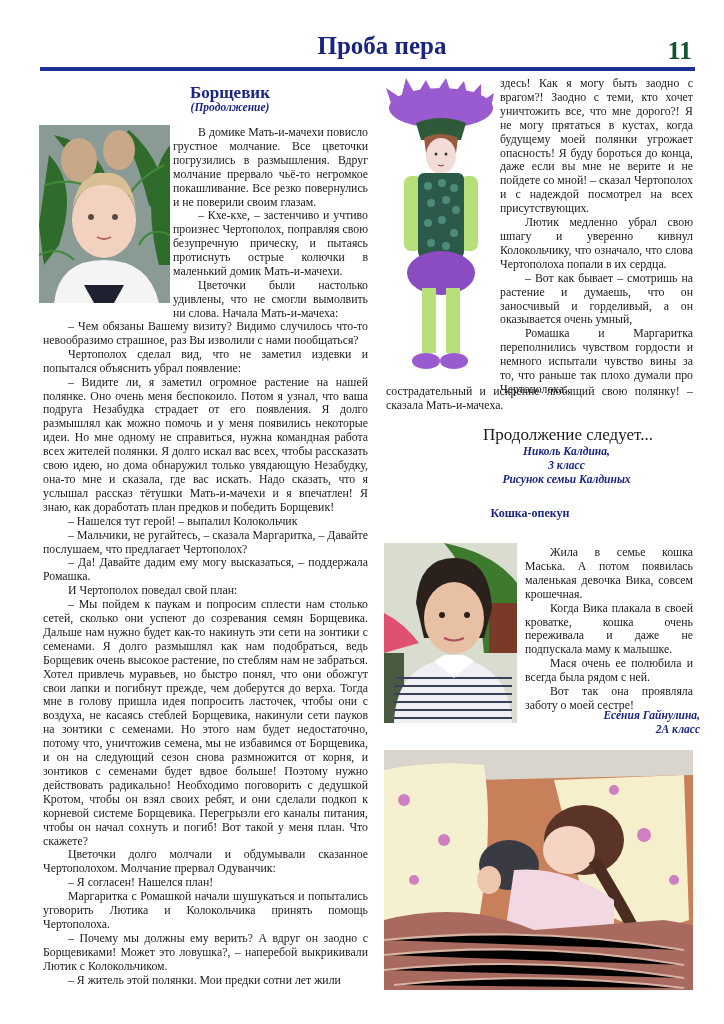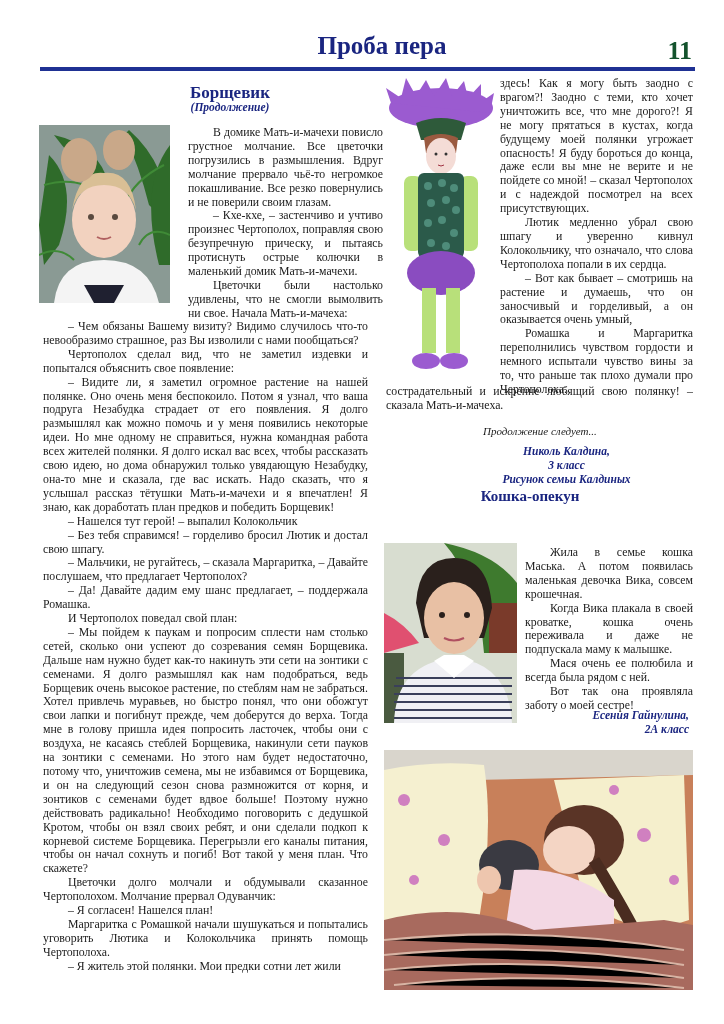--- a/index.html
+++ b/index.html
@@ -13,21 +13,21 @@
   .h1 { position:absolute; font-weight:bold; color:#1a2580; text-align:center; }
   .sub { position:absolute; font-style:italic; font-weight:bold; color:#1a2580; font-size:11.5px; text-align:center; }
 
   .text { position:absolute; font-size:11.8px; line-height:13.9px; text-align:justify; }
   .text p { margin:0; text-indent:25px; }
   .text p.noind { text-indent:0; }
 
   .img { position:absolute; overflow:hidden; }
 
   .sig { position:absolute; font-style:italic; font-weight:bold; color:#1a2580; font-size:11.5px; text-align:right; line-height:14px; }
-  .tobecont { position:absolute; font-style:italic; font-size:11px; color:#1a1a1a; }
+  .tobecont { position:absolute; font-size:17px; color:#1a1a1a; }
 </style>
 </head>
 <body>
 
 <div class="header-title">Проба пера</div>
 <div class="page-num">11</div>
 <div class="rule"></div>
 
 <div class="h1" style="left:160px; width:140px; top:83px; font-size:17px;">Борщевик</div>
 <div class="sub" style="left:160px; width:140px; top:101px;">(Продолжение)</div>
@@ -52,39 +52,39 @@
     <ellipse cx="40" cy="35" rx="18" ry="22" fill="#c9a889"></ellipse>
     <ellipse cx="80" cy="25" rx="16" ry="20" fill="#c9a889"></ellipse>
     <circle cx="52" cy="92" r="3" fill="#5a4a3f"></circle>
       <circle cx="76" cy="92" r="3" fill="#5a4a3f"></circle>
     <path d="M58 112 Q65 116 72 112" stroke="#b06060" stroke-width="2" fill="none"></path>
     <path d="M15 178 Q20 135 65 135 Q110 135 120 178Z" fill="#f4f4f4"></path>
     <path d="M45 160 L55 178 L75 178 L85 160 Z" fill="#1f2030"></path>
   </svg>
 </div>
 
-<div class="text" style="left:173px; top:126px; width:195px;margin-left:15px;">
+<div class="text" style="left:173px; top:126px; width:195px;">
   <p>В домике Мать-и-мачехи повисло грустное молчание. Все цветочки погрузились в размышления. Вдруг молчание прервало чьё-то негромкое покашливание. Все резко повернулись и не поверили своим глазам.</p>
   <p>– Кхе-кхе, – застенчиво и учтиво произнес Чертополох, поправляя свою безупречную прическу, и пытаясь протиснуть острые колючки в маленький домик Мать-и-мачехи.</p>
-  <p>Цветочки были настолько удивлены, что не смогли вымолвить ни свое. Начала Мать-и-мачеха:</p>
+  <p>Цветочки были настолько удивлены, что не смогли вымолвить ни слова. Начала Мать-и-мачеха:</p>
 </div>
 
 <div class="text" style="left:43px; top:320px; width:325px;">
   <p>– Чем обязаны Вашему визиту? Видимо случилось что-то невообразимо страшное, раз Вы изволили с нами пообщаться?</p>
-  <p>Чертополох сделал вид, что не заметил издевки и попытался объяснить свое появление:</p>
+  <p>Чертополох сделал вид, что не заметил издевки и попытался объяснить убрал появление:</p>
   <p>– Видите ли, я заметил огромное растение на нашей полянке. Оно очень меня беспокоило. Потом я узнал, что ваша подруга Незабудка страдает от его появления. Я долго размышлял как можно помочь и у меня появились некоторые идеи. Но мне одному не справиться, нужна командная работа всех жителей полянки. Я долго искал вас всех, чтобы рассказать свою идею, но дома обнаружил только увядающую Незабудку, она-то мне и сказала, где вас искать. Надо сказать, что я услышал рассказ тётушки Мать-и-мачехи и я впечатлен! Я знаю, как доработать план предков и победить Борщевик!</p>
   <p>– Нашелся тут герой! – выпалил Колокольчик</p>
-  <p>– Без тебя справимся! – горделиво бросил Лютик и достал свою шпагу.</p>
   <p>– Мальчики, не ругайтесь, – сказала Маргаритка, – Давайте послушаем, что предлагает Чертополох?</p>
-  <p>– Да! Давайте дадим ему шанс предлагает, – поддержала Ромашка.</p>
+  <p>– Да! Давайте дадим ему могу высказаться, – поддержала Ромашка.</p>
   <p>И Чертополох поведал свой план:</p>
   <p>– Мы пойдем к паукам и попросим сплести нам столько сетей, сколько они успеют до созревания семян Борщевика. Дальше нам нужно будет как-то накинуть эти сети на зонтики с семенами. Я долго размышлял как нам подобраться, ведь Борщевик очень высокое растение, по стеблям нам не забраться. Хотел привлечь муравьев, но быстро понял, что они обожгут свои лапки и погибнут прежде, чем доберутся до верха. Тогда мне в голову пришла идея попросить ласточек, чтобы они с воздуха, не касаясь стеблей Борщевика, накинули сети пауков на зонтики с семенами. Но этого нам будет недостаточно, потому что, уничтожив семена, мы не избавимся от Борщевика, и он на следующий сезон снова размножится от корня, и зонтиков с семенами будет вдвое больше! Поэтому нужно действовать радикально! Необходимо поговорить с дедушкой Кротом, чтобы он взял своих ребят, и они сделали подкоп к корневой системе Борщевика. Перегрызли его каналы питания, чтобы он начал сохнуть и погиб! Вот такой у меня план. Что скажете?</p>
   <p>Цветочки долго молчали и обдумывали сказанное Чертополохом. Молчание прервал Одуванчик:</p>
   <p>– Я согласен! Нашелся план!</p>
   <p>Маргаритка с Ромашкой начали шушукаться и попытались уговорить Лютика и Колокольчика принять помощь Чертополоха.</p>
+  <p>– Почему мы должны ему верить? А вдруг он заодно с Борщевиками! Может это ловушка?, – наперебой выкрикивали Лютик с Колокольчиком.</p>
   <p>– Я житель этой полянки. Мои предки сотни лет жили</p>
 </div>
 
 <div class="img" style="left:386px; top:78px; width:110px; height:295px;">
   <svg width="110" height="295" viewBox="0 0 110 295">
     <g fill="#9b5bd0">
       <ellipse cx="55" cy="30" rx="52" ry="20"></ellipse>
       <path d="M5 25 L0 10 L15 20 L20 0 L30 18 L40 2 L48 18 L60 0 L66 18 L78 3 L82 20 L95 6 L95 24 L108 15 L104 35 Z"></path>
     </g>
     <path d="M30 45 Q55 35 80 45 L75 62 L35 62 Z" fill="#2e5a3a"></path>
@@ -128,21 +128,21 @@
 </div>
 
 <div class="tobecont" style="left:483px; top:425px;">Продолжение следует...</div>
 
 <div class="sig" style="left:440px; width:253px; top:444px;text-align:center;">
   <div>Николь Калдина,</div>
   <div>3 класс</div>
   <div>Рисунок семьи Калдиных</div>
 </div>
 
-<div class="h1" style="left:440px; width:180px; top:488px; font-size:15px;">Кошка-опекун</div>
+<div class="h1" style="left:440px; width:180px; top:506px; font-size:12px;">Кошка-опекун</div>
 
 <div class="img" style="left:384px; top:543px; width:133px; height:180px;">
   <svg width="133" height="180" viewBox="0 0 133 180">
     <rect width="133" height="180" fill="#d8ddd0"></rect>
     <path d="M60 0 Q110 10 133 40 L133 110 L100 110 Q95 40 60 0Z" fill="#3e7a2e"></path>
     <rect x="105" y="60" width="28" height="50" fill="#7a3a2a"></rect>
     <path d="M0 70 Q20 80 35 100 L0 110 Z" fill="#e05070"></path>
     <rect x="0" y="110" width="20" height="70" fill="#4a5a40"></rect>
     <path d="M32 60 Q35 15 70 15 Q105 15 108 65 L100 95 L40 95 Z" fill="#2a201c"></path>
     <ellipse cx="70" cy="75" rx="30" ry="36" fill="#e8c0a4"></ellipse>
@@ -162,21 +162,21 @@
   </svg>
 </div>
 
 <div class="text" style="left:525px; top:546px; width:168px;">
   <p>Жила в семье кошка Маська. А потом появилась маленькая девочка Вика, совсем крошечная.</p>
   <p>Когда Вика плакала в своей кроватке, кошка очень переживала и даже не подпускала маму к малышке.</p>
   <p>Мася очень ее полюбила и всегда была рядом с ней.</p>
   <p>Вот так она проявляла заботу о моей сестре!</p>
 </div>
 
-<div class="sig" style="left:521px; width:168px; top:708px;">
+<div class="sig" style="left:532px; width:168px; top:708px;">
   <div>Есения Гайнулина,</div>
   <div>2А класс</div>
 </div>
 
 <div class="img" style="left:384px; top:750px; width:309px; height:240px;">
   <svg width="309" height="240" viewBox="0 0 309 240">
     <rect width="309" height="240" fill="#e8e2d8"></rect>
     <rect x="0" y="0" width="309" height="40" fill="#d9d5cc"></rect>
     <path d="M90 30 L309 25 L309 240 L90 240 Z" fill="#c8805a"></path>
     <path d="M0 20 Q50 10 100 15 Q110 80 95 170 L0 180 Z" fill="#f5f0d0"></path>

